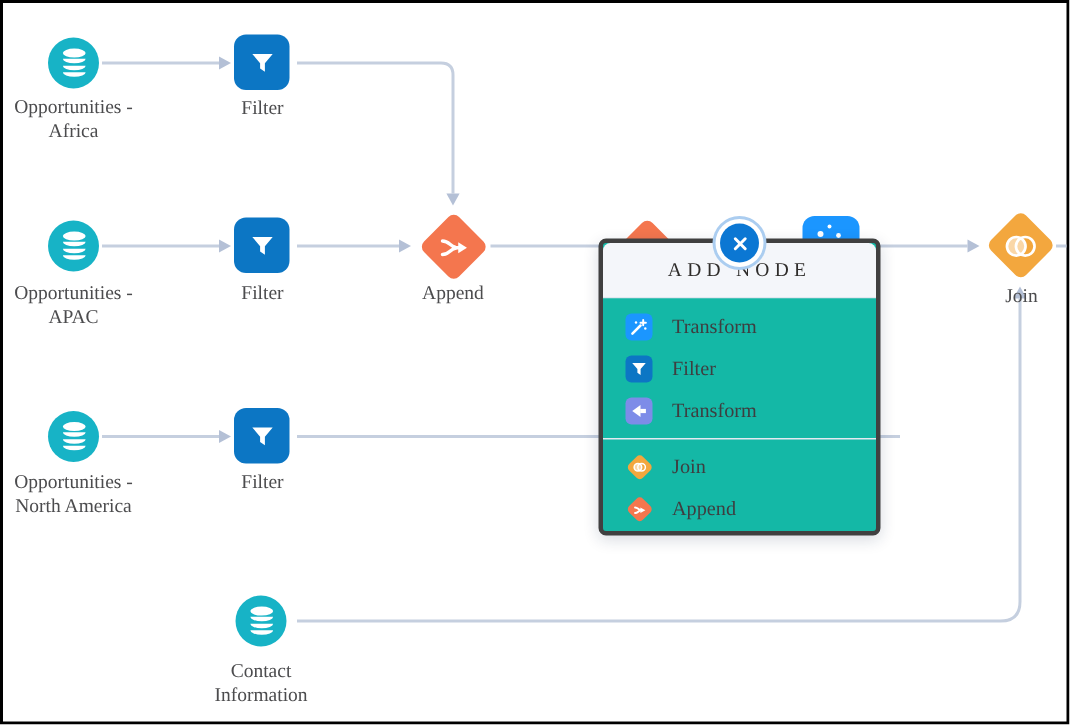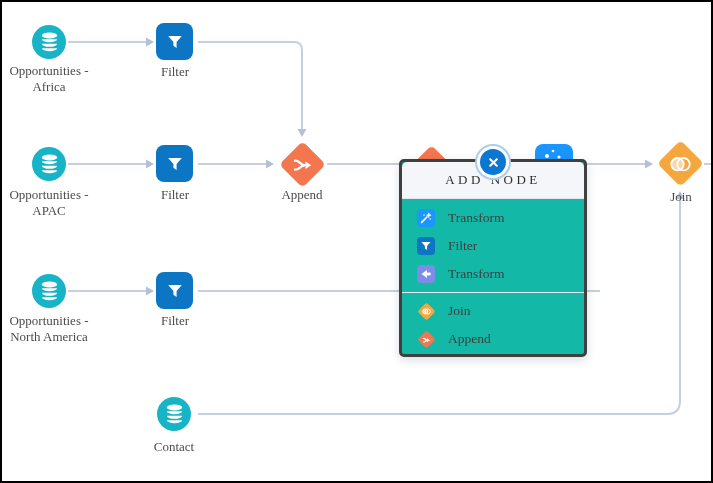--- a/index.html
+++ b/index.html
@@ -166,20 +166,21 @@
   <div class="node circle" style="left:155px;top:395px;">
     <svg width="19" height="20" viewBox="0 0 19 20">
       <ellipse cx="9.5" cy="3.4" rx="7.6" ry="3" fill="#fff"></ellipse>
       <path d="M1.9 7.2 a7.6 3 0 0 0 15.2 0" fill="#fff"></path>
       <path d="M1.9 11.8 a7.6 3 0 0 0 15.2 0" fill="#fff"></path>
       <path d="M1.9 16.2 a7.6 3 0 0 0 15.2 0" fill="#fff"></path>
     </svg>
   </div>
   <div class="nlabel" style="left:112px;top:437px;">
     <span>Contact</span>
+      <span>Information</span>
   </div>
 
   <div class="node diamond amber" style="left:662px;top:145px;">
     <div class="glyph">
       <svg width="26" height="22" viewBox="0 0 26 22">
         <circle cx="10" cy="11" r="6.2" fill="rgba(255,255,255,0.55)" stroke="#fff" stroke-width="1.8"></circle>
         <circle cx="16" cy="11" r="6.2" fill="none" stroke="#fff" stroke-width="1.8"></circle>
       </svg>
     </div>
   </div>

